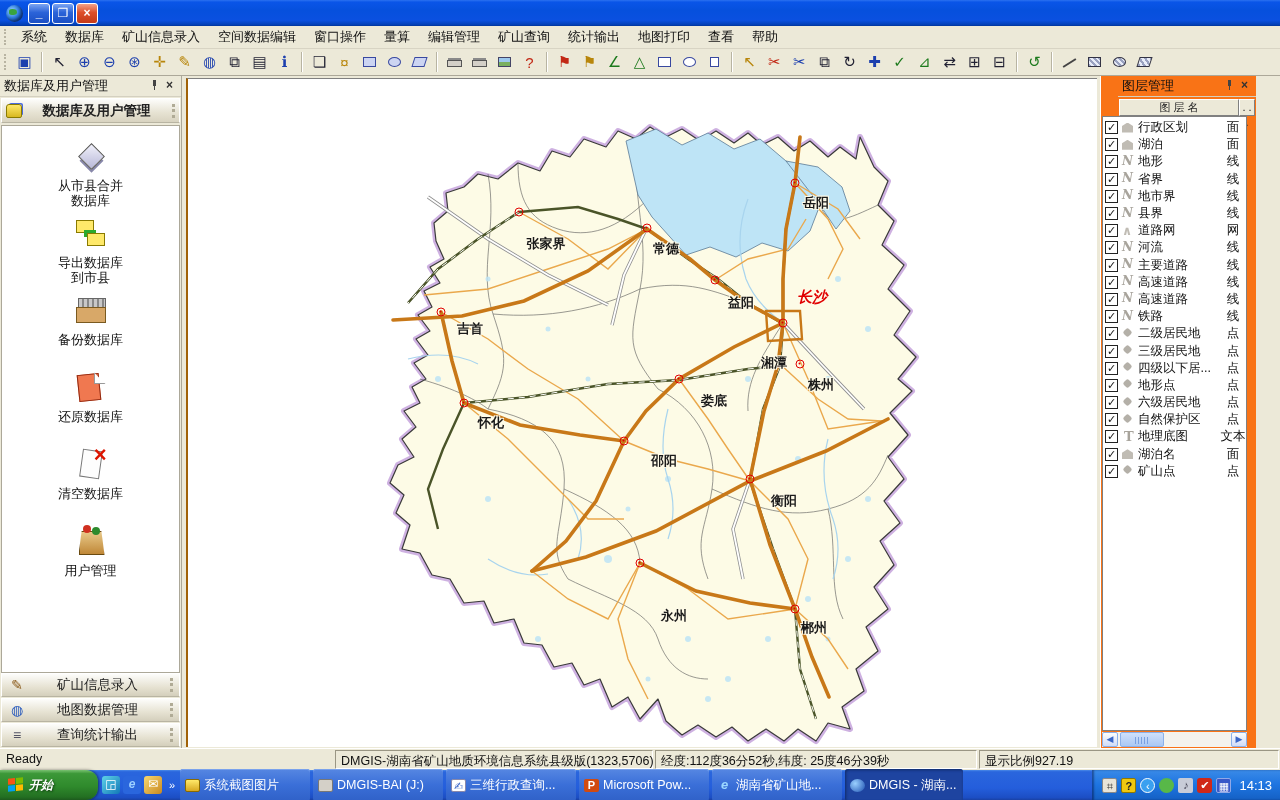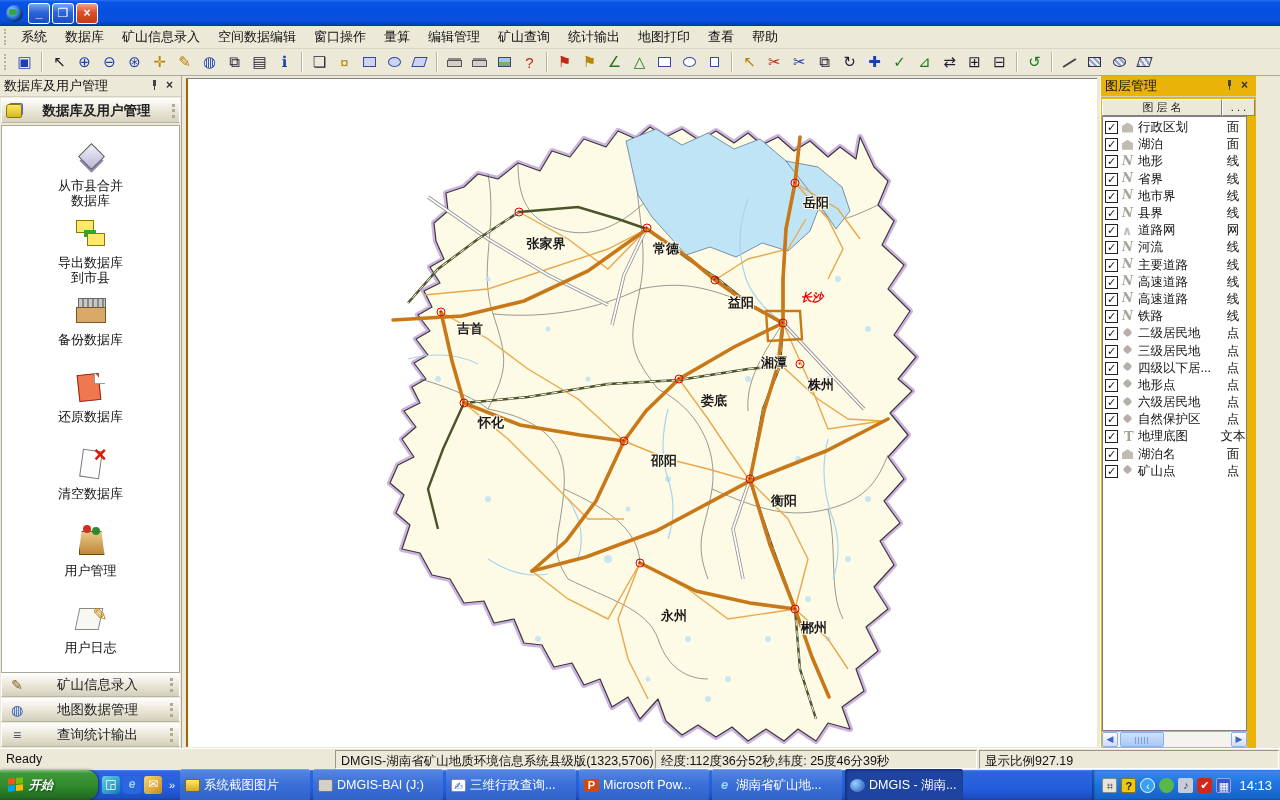--- a/index.html
+++ b/index.html
@@ -92,28 +92,28 @@
   .g-pen{color:#8a5a1a}.g-globe{color:#2255bb}.g-stats{color:#556}
   .group-bar span.gb-lbl { flex:1; text-align:center; font-size:13.5px; color:#222; }
 
   
   .map-area { position:absolute; left:186px; top:78px; width:911px; height:669px; background:#fff;
     border-top:1px solid #808080; border-left:2px solid #a16207; }
   .map-area svg { position:absolute; left:0; top:0; }
   .map-overlay { position:absolute; left:0; top:0; width:100%; height:100%; }
   .city-label { position:absolute; transform:translate(-50%,-50%); font-weight:bold; font-size:13px; color:#1a1a1a;
     white-space:nowrap; text-shadow:1px 1px 0 #fffbe8,-1px -1px 0 #fffbe8,1px -1px 0 #fffbe8,-1px 1px 0 #fffbe8; }
-  .city-label.capital { color:#e00000; font-size:11px; font-style:italic; }
+  .city-label.capital { color:#e00000; font-size:15px; font-style:italic; }
   .city-marker { position:absolute; transform:translate(-50%,-50%); width:9px; height:9px; border:1.5px solid #e00000;
     border-radius:50%; }
   .city-marker::after { content:""; position:absolute; left:2px; top:2px; width:2px; height:2px; background:#e00000; border-radius:50%; }
 
   
-  .right-panel { position:absolute; left:1100px; top:76px; width:156px; height:672px; background:#eab308;
-    border-left:1px solid #fff; }
+  .right-panel { position:absolute; left:1100px; top:76px; width:156px; height:672px; background:#f97316;
+    border-left:1px solid #fff;padding-left:17px; }
   .rp-cols { display:flex; height:17px; margin:2px 1px 0 1px; }
   .rp-col { background:#ece9d8; border:1px solid; border-color:#fff #808080 #808080 #fff; font-size:11px;
     text-align:center; color:#222; line-height:15px; }
   .rp-col.c1 { width:120px; }
   .rp-col.c2 { flex:1; }
   .layer-list { position:absolute; left:1px; right:9px; top:40px; bottom:17px; background:#fff;
     border:1px solid #808080; overflow:hidden; padding:2px 0 0 2px; }
   .lrow { height:17.2px; display:flex; align-items:center; gap:3px; font-size:12.5px; color:#111; }
   .cb { width:13px; height:13px; border:1.5px solid #222; background:#fff; font-size:11px; line-height:11px;
     text-align:center; font-weight:bold; color:#111; flex:0 0 13px; }
@@ -368,25 +368,20 @@
           <span class="lbl">清空数据库</span>
           <span class="lbl"></span>
         </div>
 
         <div class="lp-item">
           <span class="pi pi-users"></span>
           <span class="lbl">用户管理</span>
           <span class="lbl"></span>
         </div>
 
-        <div class="lp-item">
-          <span class="pi pi-log"></span>
-          <span class="lbl">用户日志</span>
-          <span class="lbl"></span>
-        </div>
       </div>
     <div class="lp-groups">
 
         <div class="group-bar">
           <span class="gi g-pen">✎</span>
           <span class="gb-lbl">矿山信息录入</span>
           <span class="grip-dots"></span>
         </div>
 
         <div class="group-bar">

